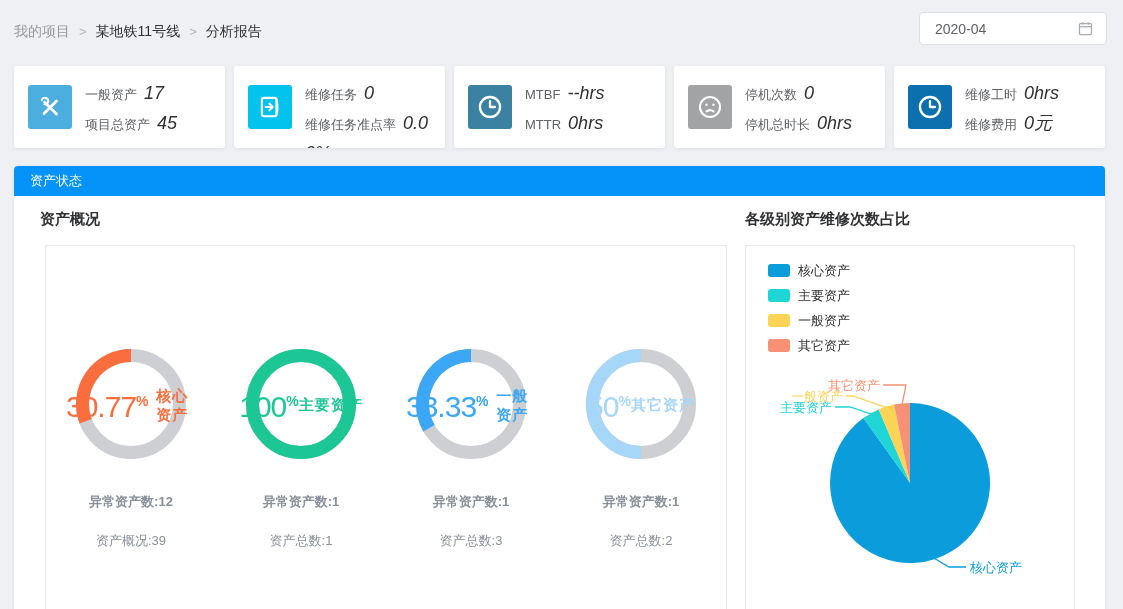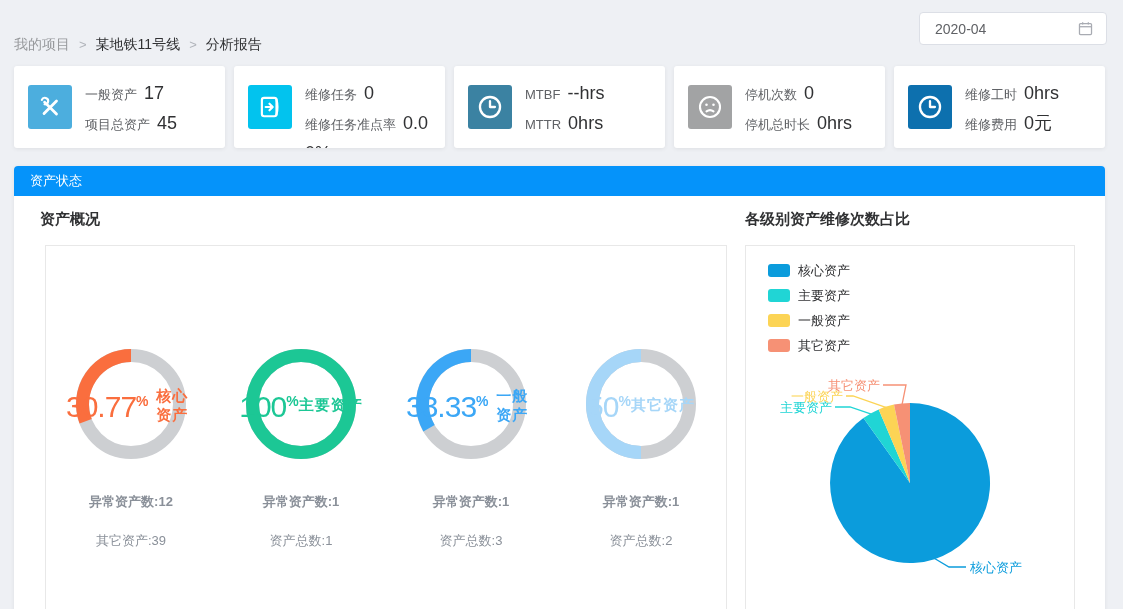--- a/index.html
+++ b/index.html
@@ -4,21 +4,21 @@
 <style>
   html,body{margin:0;padding:0;}
   body{
     width:1123px;height:609px;overflow:hidden;position:relative;
     background:#eef0f4;
     font-family:"Liberation Sans","DejaVu Sans",sans-serif;
     -webkit-font-smoothing:antialiased;
   }
   .page{position:absolute;inset:0;}
   
-  .breadcrumb{position:absolute;left:14px;top:36px;font-size:14px;color:#303133;}
+  .breadcrumb{position:absolute;left:14px;top:23px;font-size:14px;color:#303133;}
   .bc-item{cursor:pointer;}
   .bc-item.muted{color:#97999c;}
   .bc-sep{color:#b0b4ba;margin:0 9px;font-size:13px;}
   .date-picker{
     position:absolute;right:16px;top:12px;width:188px;height:33px;
     background:#fff;border:1px solid #dcdfe6;border-radius:4px;
     display:flex;align-items:center;box-sizing:border-box;padding:0 12px 0 15px;
     cursor:pointer;
   }
   .date-picker .dp-value{flex:1;font-size:14px;color:#606266;}
@@ -28,21 +28,21 @@
   .stat-card{
     flex:1;height:82px;background:#fff;border-radius:3px;
     box-shadow:0 1px 4px rgba(0,0,0,.07);
     display:flex;align-items:flex-start;box-sizing:border-box;
     padding:13px 10px 0 14px;overflow:hidden;
   }
   .stat-icon{width:44px;height:44px;border-radius:3px;flex:0 0 44px;margin-top:6px;
     display:flex;align-items:center;justify-content:center;}
   .stat-lines{margin-left:13px;min-width:0;}
   .card-line{line-height:28px;font-size:13px;color:#606266;word-break:break-all;}
-  .cl-value{font-size:18px;color:#303133;margin-left:7px;}
+  .cl-value{font-size:18px;color:#303133;margin-left:7px;font-style:italic;}
   
   .panel{
     position:absolute;left:14px;top:166px;width:1091px;height:490px;
     background:#fff;border-radius:4px 4px 0 0;box-shadow:0 1px 4px rgba(0,0,0,.07);
   }
   .banner{height:30px;line-height:30px;background:#0593fa;color:#fff;
     font-size:13px;padding-left:16px;border-radius:4px 4px 0 0;}
   .sec-title{position:absolute;top:44px;font-size:15px;font-weight:bold;color:#303133;}
   .sec-title.lt{left:26px;}
   .sec-title.rt{left:731px;}
@@ -166,21 +166,21 @@
          <svg width="130" height="130">
            <circle cx="65" cy="65" r="48.5" fill="none" stroke="#cdcfd2" stroke-width="13"></circle>
                 <path d="M 65 16.5 A 48.5 48.5 0 0 0 19.652543516096806 82.20052878374692" fill="none" stroke="#fa6e3e" stroke-width="13"></path>
          </svg>
          <div class="donut-center" style="color:#fa6e3e">
            <div class="dpct">30.77<sup>%</sup></div>
            <div class="dlabel">核心资产</div>
          </div>
        </div>
        <div class="dstat1">异常资产数:12</div>
-       <div class="dstat2">其它资产:39</div>
+       <div class="dstat2">资产概况:39</div>
      </div>
           <div class="donut-col">
        <div class="donut-wrap">
          <svg width="130" height="130">
            <circle cx="65" cy="65" r="48.5" fill="none" stroke="#cdcfd2" stroke-width="13"></circle>
                 <circle cx="65" cy="65" r="48.5" fill="none" stroke="#1cc795" stroke-width="13"></circle>
          </svg>
          <div class="donut-center" style="color:#1cc795">
            <div class="dpct">100<sup>%</sup></div>
            <div class="dlabel">主要资产</div>

